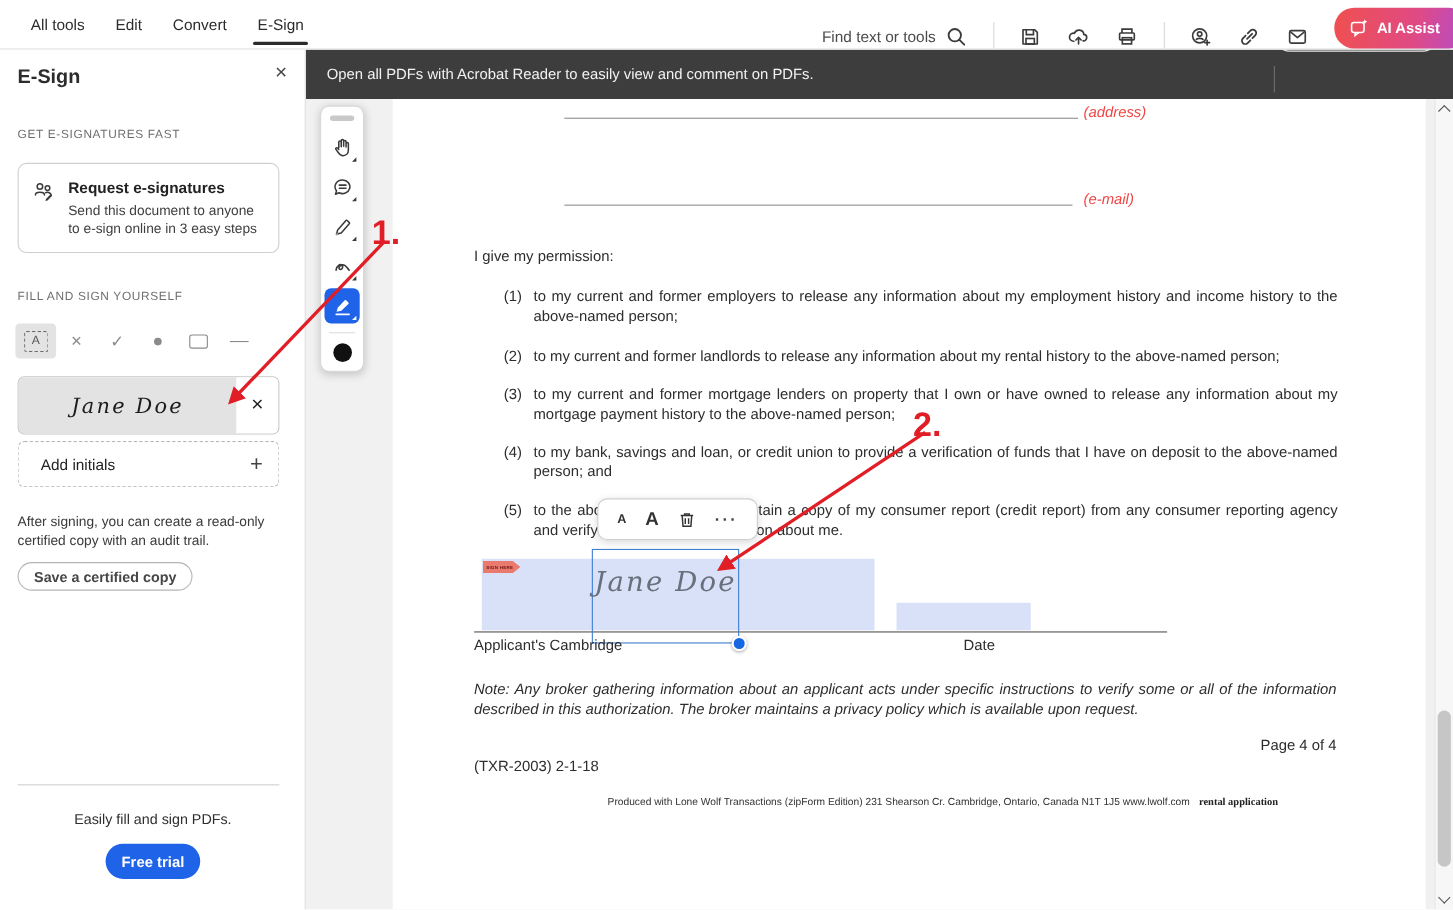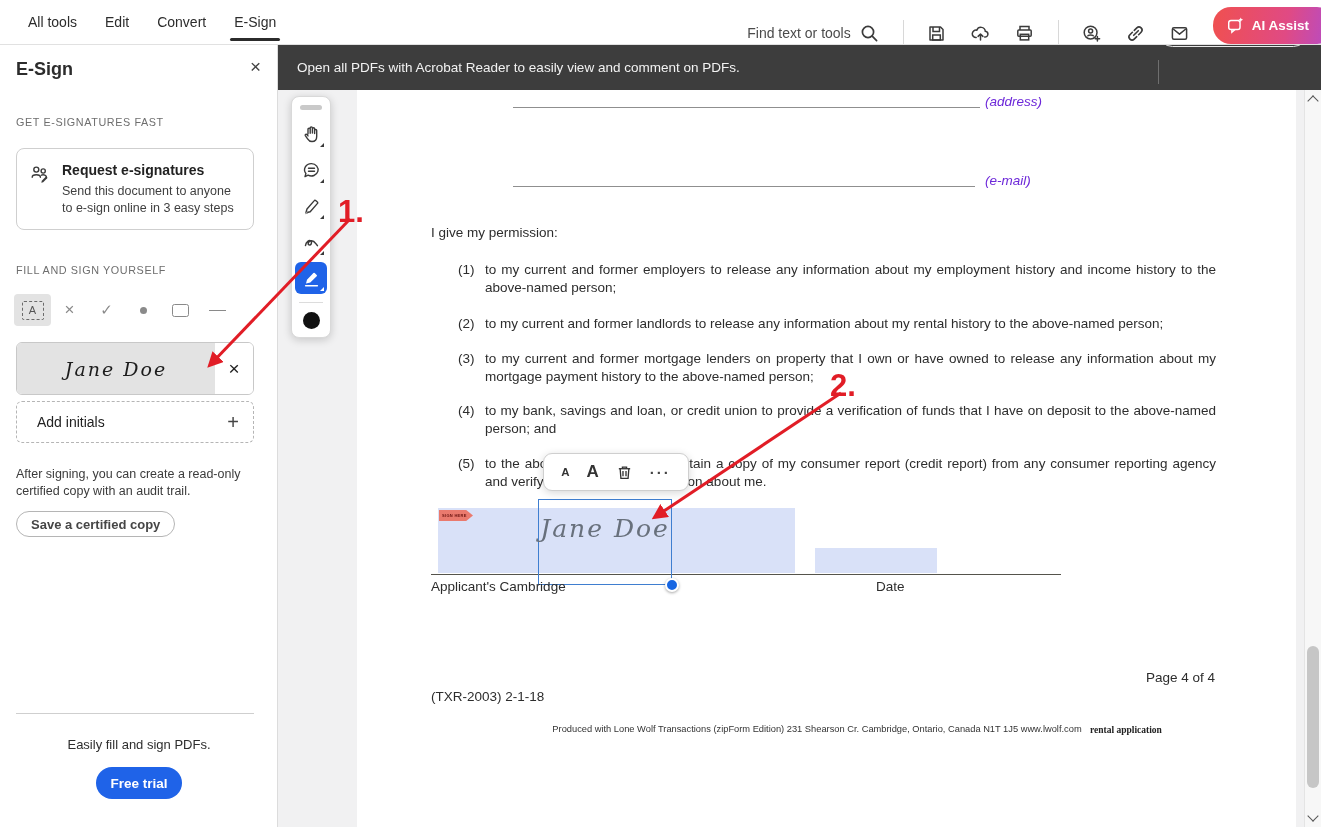--- a/index.html
+++ b/index.html
@@ -101,21 +101,21 @@
   .scrollbar { position:absolute; right:0; top:0; width:17px; height:737px; background:#f7f7f7; border-left:1px solid #e4e4e4; z-index:7; }
   .sc-arrow { position:absolute; left:4px; width:8px; height:8px; border-top:1.8px solid #555; border-right:1.8px solid #555; cursor:pointer; }
   .sc-up { top:7px; transform:rotate(-45deg); }
   .sc-down { bottom:7px; transform:rotate(135deg); }
   .sc-thumb { position:absolute; left:2px; top:556px; width:12px; height:142px; background:#c6c6c6; border-radius:6px; cursor:pointer; }
 
   
   .doc-text { font-size:13.5px; color:#2d2d2d; line-height:17.5px; }
   .blank-row { position:absolute; height:15px; }
   .u-line { position:absolute; bottom:1px; border-bottom:1px solid #8f8f8f; height:0; }
-  .f-label { position:absolute; font-style:italic; font-size:13.5px; color:#6d28d9; white-space:nowrap; }
+  .f-label { position:absolute; font-style:italic; font-size:13.5px; color:#ef4444; white-space:nowrap; }
   .perm-item { position:absolute; padding-left:27px; width:758px; }
   .perm-item .num { position:absolute; left:0; top:0; }
   .perm-item .txt { display:block; text-align:justify; }
   .note-block { position:absolute; left:74px; top:528px; width:784px; font-style:italic; text-align:justify; }
 
   
   .hl-field { position:absolute; background:#d9e1f8; }
   .sign-tag { position:absolute; left:82px; top:420px; width:34px; height:11px; background:#ea7a6e;
               clip-path:polygon(0 0, 80% 0, 100% 50%, 80% 100%, 0 100%);
               font-size:4px; color:#6b1410; font-weight:700; display:flex; align-items:center;
@@ -333,20 +333,21 @@
       <div class="hl-field" style="left:81px;top:418px;width:357px;height:65px;"></div>
       <div class="hl-field" style="left:458px;top:458px;width:122px;height:25px;"></div>
       <div class="sign-tag">SIGN HERE</div>
       <div class="sig-line"></div>
       <div class="sel-box"></div>
       <div class="doc-sig script">Jane Doe</div>
       <div class="sel-handle"></div>
       <div class="doc-text" style="position:absolute;left:74px;top:488px;">Applicant's Cambridge</div>
       <div class="doc-text" style="position:absolute;left:519px;top:488px;">Date</div>
 
+      <div class="note-block doc-text">Note: Any broker gathering information about an applicant acts under specific instructions to verify some or all of the information described in this authorization. The broker maintains a privacy policy which is available upon request.</div>
       <div class="doc-text footer-left">(TXR-2003) 2-1-18</div>
       <div class="doc-text footer-right">Page 4 of 4</div>
       <div class="producer">Produced with Lone Wolf Transactions (zipForm Edition) 231 Shearson Cr. Cambridge, Ontario, Canada N1T 1J5    www.lwolf.com</div>
       <div class="doc-label">rental application</div>
 
       <div class="mini-toolbar">
         <span class="mt-btn mt-a-small">A</span>
         <span class="mt-btn mt-a-big">A</span>
         <span class="mt-btn">
           <svg viewBox="0 0 18 18" width="17" height="17" fill="none" stroke="#333" stroke-width="1.4">

